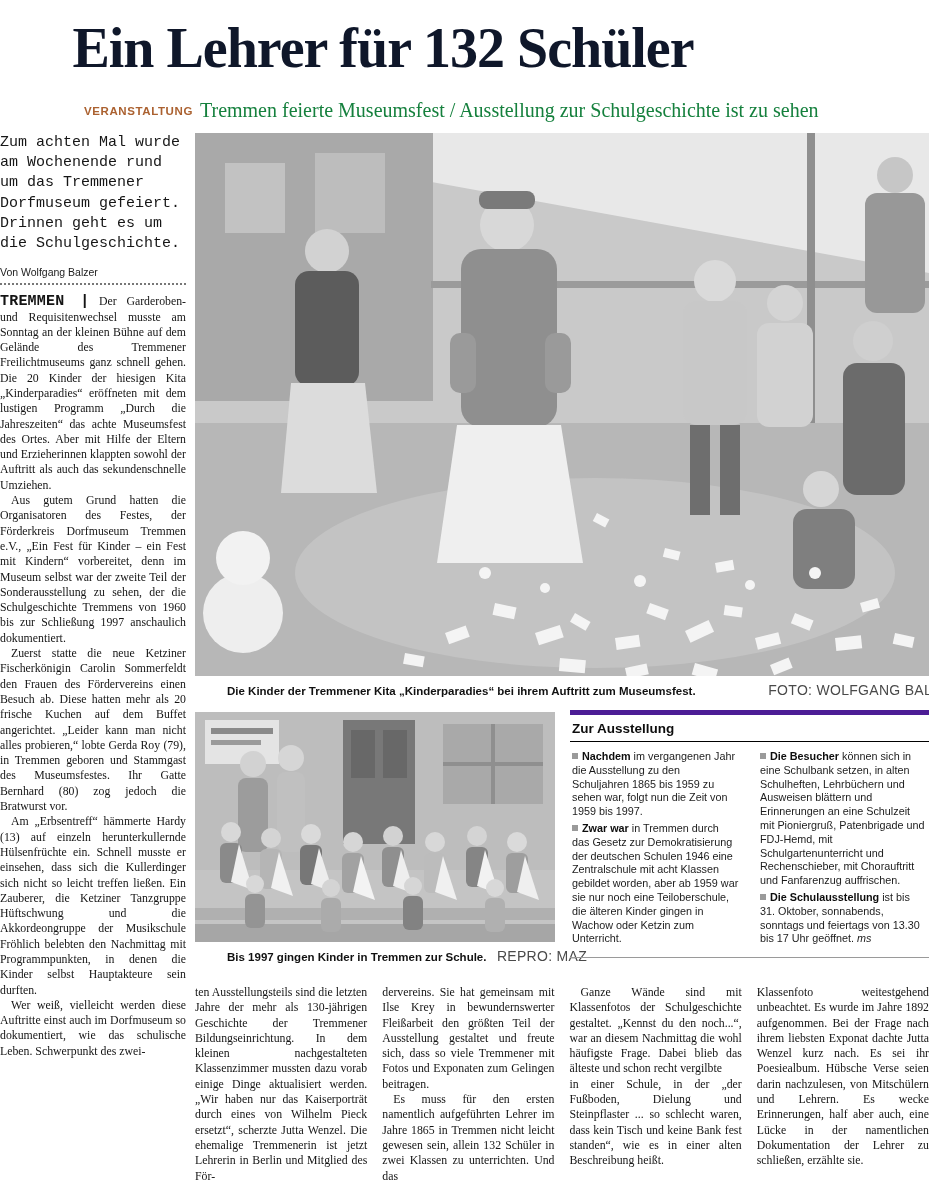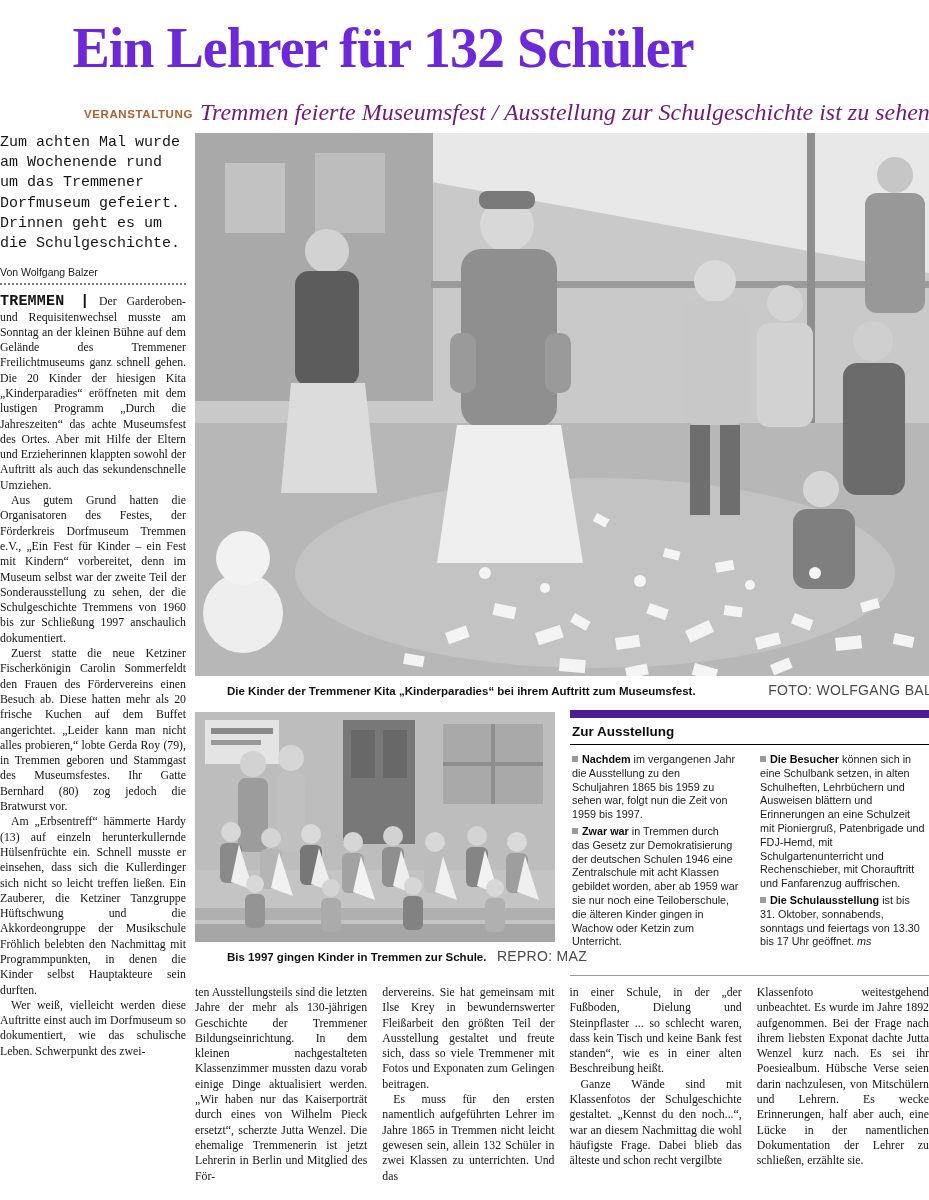--- a/index.html
+++ b/index.html
@@ -3,26 +3,26 @@
 <meta charset="utf-8">
 <style>
   html,body{margin:0;padding:0;background:#ffffff;}
   body{width:929px;height:1200px;position:relative;overflow:hidden;
        font-family:"Liberation Serif",serif;color:#1a1a1a;}
   .abs{position:absolute;}
 
   
   .headline{top:18px;left:0;width:766px;text-align:center;margin:0;
     font-family:"Liberation Serif",serif;font-weight:700;font-size:56px;
-    letter-spacing:-1px;line-height:1.1;color:#6d28d9;}
+    letter-spacing:-1px;line-height:1.1;color:#0f172a;}
   .subrow{top:99px;left:84px;width:840px;white-space:nowrap;}
   .kicker{font-family:"Liberation Sans",sans-serif;font-weight:700;
     font-size:11.5px;letter-spacing:.6px;color:#ab6130;vertical-align:2px;}
-  .subhead{font-family:"Liberation Serif",serif;font-size:24px;color:#701a75;
-    margin-left:7px;font-style:italic;}
+  .subhead{font-family:"Liberation Serif",serif;font-size:20px;color:#15803d;
+    margin-left:7px;}
 
   
   .leftcol{top:133px;left:0;width:186px;height:1067px;overflow:hidden;}
   .intro{margin:0 0 12px 0;font-size:15px;line-height:20.2px;color:#161616;font-family:Liberation Mono, monospace;}
   .byline{font-family:"Liberation Sans",sans-serif;font-size:10.5px;color:#222;
     padding-bottom:5px;border-bottom:2px dotted #777;margin-bottom:9px;}
   .bp{margin:0;font-size:11.8px;line-height:15.3px;text-align:justify;
       color:#141414;}
   .bp.ind{text-indent:11px;}
   .dl{font-family:Liberation Mono, monospace;font-weight:700;
@@ -34,22 +34,22 @@
   .photo-main svg,.photo-second svg{display:block;}
 
   .caprow{display:flex;justify-content:space-between;align-items:baseline;padding-left:32px;}
   .caprow.main{top:682px;left:195px;width:734px;}
   .caprow.second{top:948px;left:195px;width:360px;}
   .cap{font-family:"Liberation Sans",sans-serif;font-weight:700;font-size:11.5px;color:#111;}
   .credit{font-family:"Liberation Sans",sans-serif;font-size:14px;color:#4a4a4a;
     letter-spacing:.3px;white-space:nowrap;}
 
   
-  .infobox{top:710px;left:570px;width:359px;border-top:8px solid #4c1d95;
-    border-bottom:1px solid #9a9a9a;padding-bottom:23px;
+  .infobox{top:710px;left:570px;width:359px;border-top:5px solid #4c1d95;
+    border-bottom:1px solid #9a9a9a;padding-bottom:8px;
     font-family:"Liberation Sans",sans-serif;}
   .ib-title{font-weight:700;font-size:13.5px;color:#0d0d0d;
     padding:6px 2px 5px 2px;border-bottom:1px solid #000;}
   .ib-cols{display:flex;gap:21px;padding:8px 2px 0 2px;}
   .ib-col{flex:1;}
   .ib-item{margin:0 0 3px 0;font-size:10.8px;line-height:13.8px;color:#1c1c1c;}
   .ib-item b{color:#0d0d0d;}
   .sq{display:inline-block;width:6px;height:6px;background:#9a9a9a;
       margin-right:4px;vertical-align:1px;}
   .ms{}
@@ -239,21 +239,21 @@
 
   <div class="abs bottom">
     <div class="bcol">
       <p class="bp">ten Ausstellungsteils sind die letzten Jahre der mehr als 130-jährigen Geschichte der Tremmener Bildungseinrichtung. In dem kleinen nachgestalteten Klassenzimmer mussten dazu vorab einige Dinge aktualisiert werden. „Wir haben nur das Kaiserporträt durch eines von Wilhelm Pieck ersetzt“, scherzte Jutta Wenzel. Die ehemalige Tremmenerin ist jetzt Lehrerin in Berlin und Mitglied des För-</p>
     </div>
     <div class="bcol">
       <p class="bp">dervereins. Sie hat gemeinsam mit Ilse Krey in bewundernswerter Fleißarbeit den größten Teil der Ausstellung gestaltet und freute sich, dass so viele Tremmener mit Fotos und Exponaten zum Gelingen beitragen.</p>
       <p class="bp ind">Es muss für den ersten namentlich aufgeführten Lehrer im Jahre 1865 in Tremmen nicht leicht gewesen sein, allein 132 Schüler in zwei Klassen zu unterrichten. Und das</p>
     </div>
     <div class="bcol">
+      <p class="bp ind">Ganze Wände sind mit Klassenfotos der Schulgeschichte gestaltet. „Kennst du den noch...“, war an diesem Nachmittag die wohl häufigste Frage. Dabei blieb das älteste und schon recht vergilbte</p>
       <p class="bp">in einer Schule, in der „der Fußboden, Dielung und Steinpflaster ... so schlecht waren, dass kein Tisch und keine Bank fest standen“, wie es in einer alten Beschreibung heißt.</p>
-      <p class="bp ind">Ganze Wände sind mit Klassenfotos der Schulgeschichte gestaltet. „Kennst du den noch...“, war an diesem Nachmittag die wohl häufigste Frage. Dabei blieb das älteste und schon recht vergilbte</p>
     </div>
     <div class="bcol">
       <p class="bp">Klassenfoto weitestgehend unbeachtet. Es wurde im Jahre 1892 aufgenommen. Bei der Frage nach ihrem liebsten Exponat dachte Jutta Wenzel kurz nach. Es sei ihr Poesiealbum. Hübsche Verse seien darin nachzulesen, von Mitschülern und Lehrern. Es wecke Erinnerungen, half aber auch, eine Lücke in der namentlichen Dokumentation der Lehrer zu schließen, erzählte sie.</p>
     </div>
   </div>
 
 </div>
 
 </body></html>

